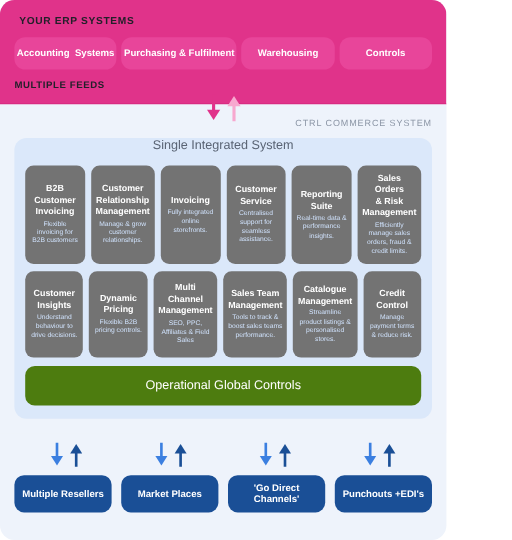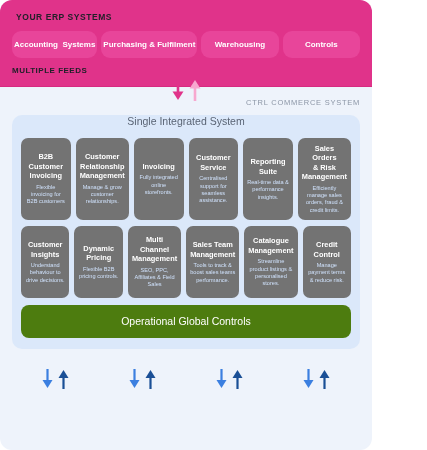--- a/index.html
+++ b/index.html
@@ -303,14 +303,20 @@
         <path d="M7.5 1 L7.5 14" stroke="#3b7fe0" stroke-width="2.2" fill="none"></path>
         <path d="M7.5 20 L2.5 12 L12.5 12 Z" fill="#3b7fe0"></path>
       </svg>
       <svg width="15" height="22" viewBox="0 0 15 22">
         <path d="M7.5 21 L7.5 8" stroke="#1a4f96" stroke-width="2.2" fill="none"></path>
         <path d="M7.5 2 L2.5 10 L12.5 10 Z" fill="#1a4f96"></path>
       </svg>
     </div>
   </div>
 
+  <div class="channel-row">
+    <div class="channel-btn">Multiple Resellers</div>
+    <div class="channel-btn">Market Places</div>
+    <div class="channel-btn">'Go Direct Channels'</div>
+    <div class="channel-btn">Punchouts +EDI's</div>
+  </div>
 
 </div>
 
 </body></html>

